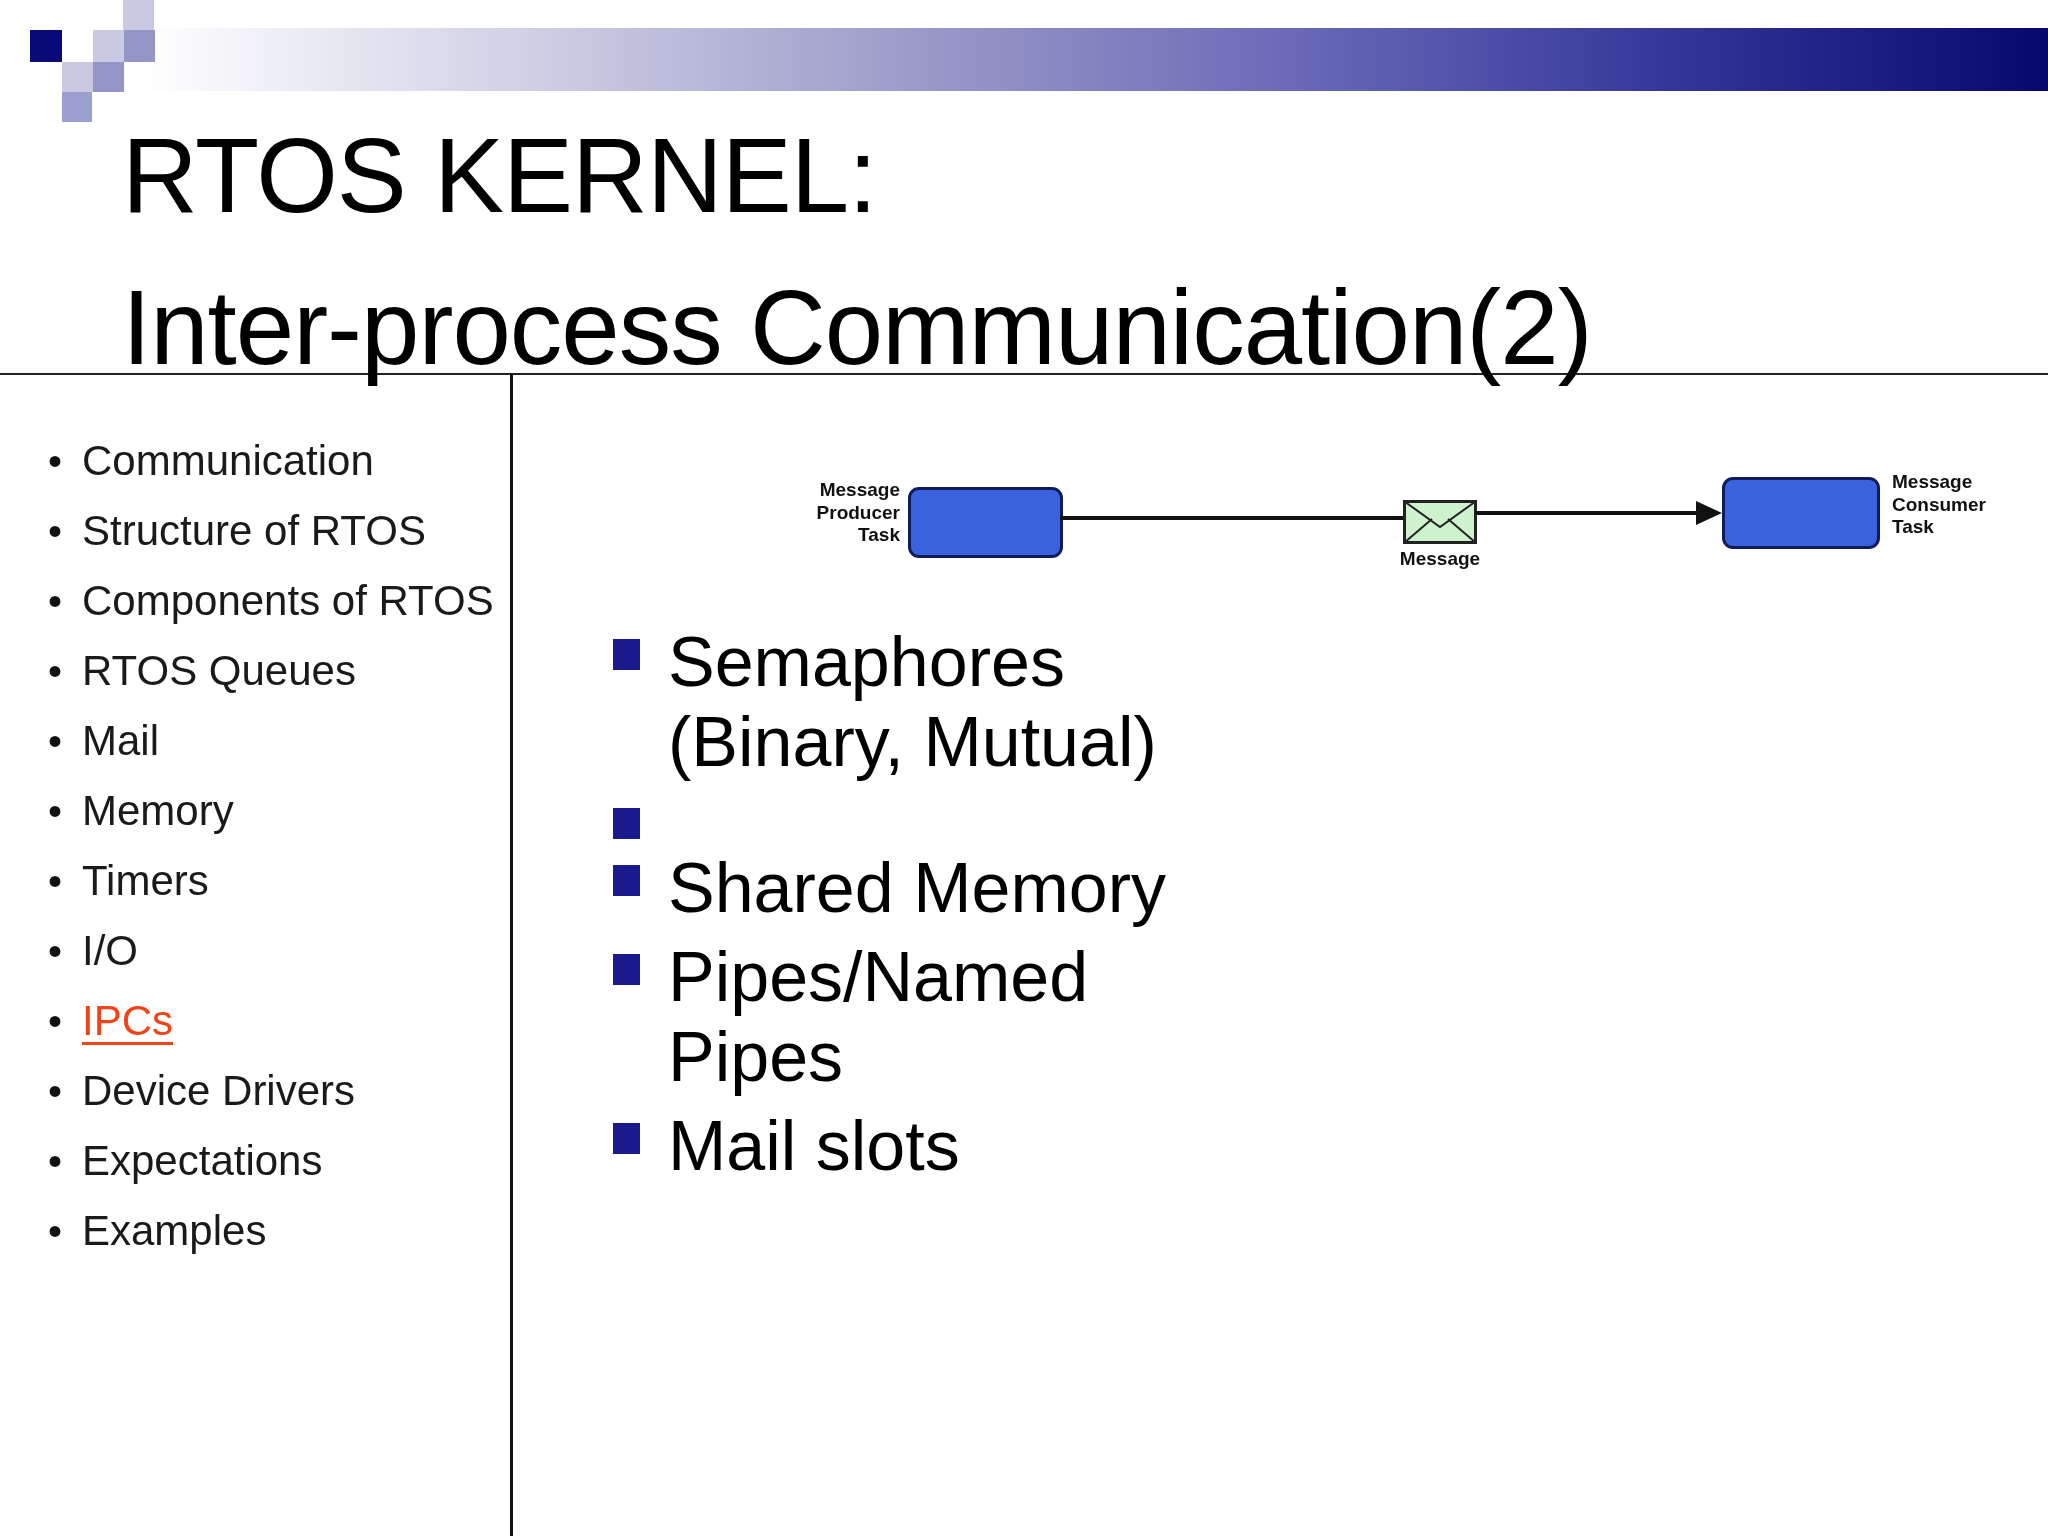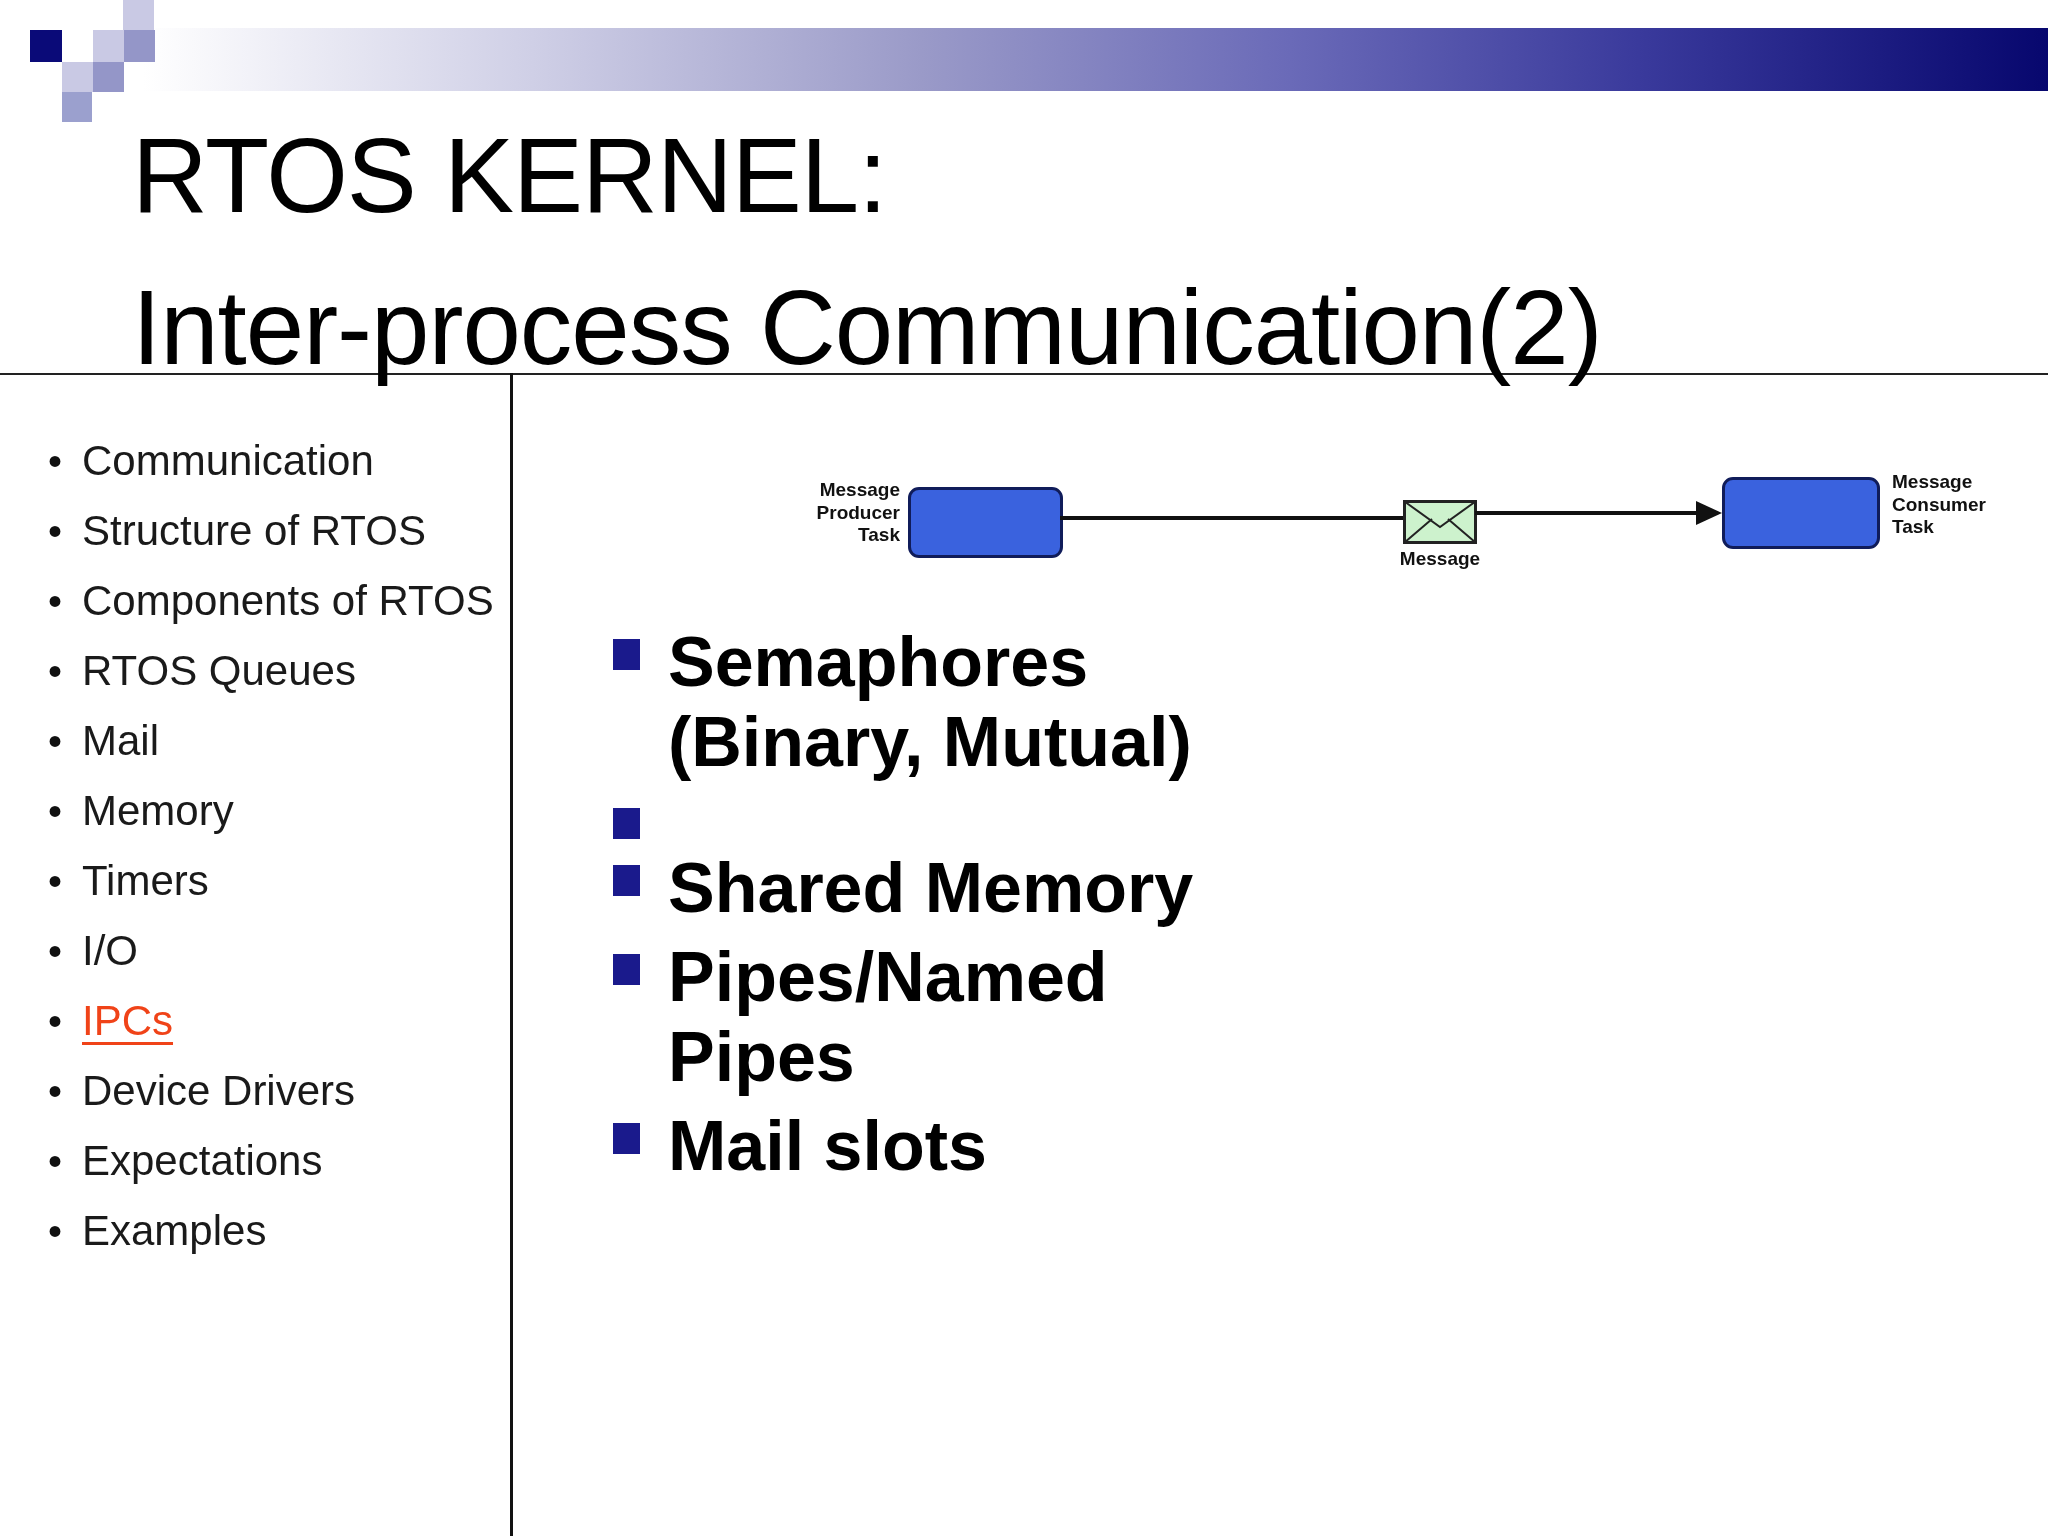--- a/index.html
+++ b/index.html
@@ -12,21 +12,20 @@
   .top-bar{
     position:absolute;left:0;top:28px;width:2048px;height:63px;
     background:linear-gradient(90deg,#ffffff 0%,#ffffff 7%,#cfcfe6 26%,#9a9ac8 45%,#6a6ab8 63%,#3a3a9c 80%,var(--top-bar-dark,#07076e) 100%);
   }
   .sq{position:absolute;}
   
   .title{
     position:absolute;left:122px;top:100px;width:1800px;
     font-size:105px;line-height:1.45;color:#000;white-space:nowrap;
     letter-spacing:-1px;
-    margin-left:10px;
   }
   
   .h-rule{position:absolute;left:0;top:373px;width:2048px;height:2px;background:#222;}
   .v-rule{position:absolute;left:510px;top:373px;width:3px;height:1163px;background:#111;}
   
   .sidebar{
     position:absolute;left:48px;top:438px;width:450px;
     list-style:none;margin:0;padding:0;
   }
   .side-item{
@@ -68,21 +67,21 @@
     border-bottom:12px solid transparent;
   }
   .envelope{position:absolute;left:1403px;top:500px;width:74px;height:44px;}
   .message-label{
     position:absolute;left:1378px;top:548px;width:124px;text-align:center;
     font-size:19px;font-weight:bold;color:#111;
   }
   
   .bullets{
     position:absolute;left:613px;top:622px;width:760px;
-    list-style:none;margin:0;padding:0;font-weight:bold;
+    list-style:none;margin:0;padding:0;
   }
   .bullet-item{display:flex;align-items:flex-start;margin-bottom:9px;}
   .bullet-sq{
     width:27px;height:31px;margin-top:17px;margin-right:28px;flex-shrink:0;
     background:var(--bullet-square,#1a1a8c);
   }
   .bullet-text{font-size:70px;line-height:80px;color:#000;}
   .bullet-text div{white-space:nowrap;}
 </style>
 </head>

